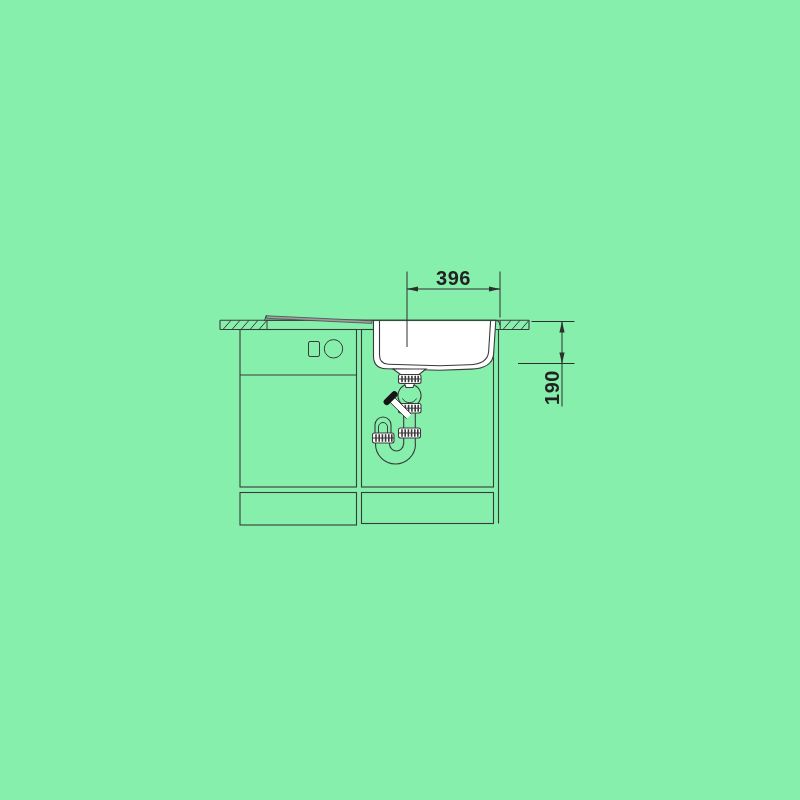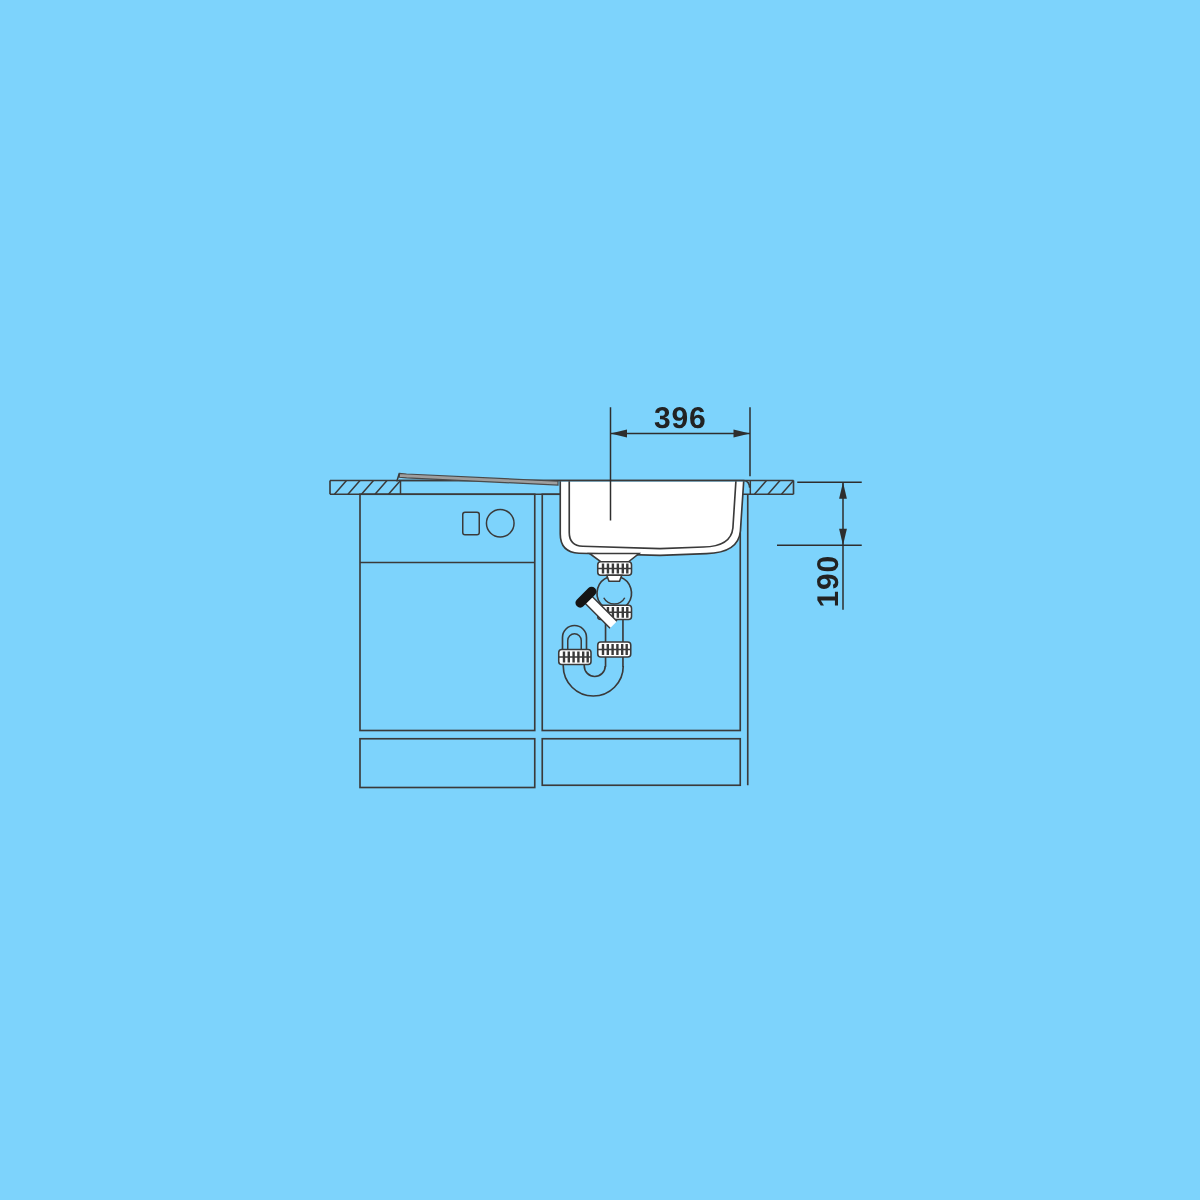--- a/index.html
+++ b/index.html
@@ -1,16 +1,16 @@
 <!DOCTYPE html>
 <html><head>
 <meta charset="utf-8">
 <style>
   html,body{margin:0;padding:0;background:#ffffff;}
-  .canvas{position:relative;width:800px;height:800px;background:#7dd3fc;margin:0 auto;
+  .canvas{position:relative;width:800px;height:800px;background:#86efac;margin:0 auto;
           font-family:"Liberation Sans", sans-serif;}
   svg{display:block;}
   .ln   {stroke:#3a3a3a;stroke-width:1.1;fill:none;stroke-linecap:butt;}
   .lnth {stroke:#3a3a3a;stroke-width:1;fill:none;}
   .dim  {stroke:#2e2e2e;stroke-width:1;fill:none;}
   .arr  {fill:#2e2e2e;stroke:none;}
   .whitefill{fill:#ffffff;stroke:none;}
   .part {fill:#ffffff;stroke:#3a3a3a;stroke-width:1.05;}
   .rib  {stroke:#3a3a3a;stroke-width:1.6;fill:none;}
   .dimtext{font-family:"Liberation Sans", sans-serif;font-size:20px;font-weight:bold;

